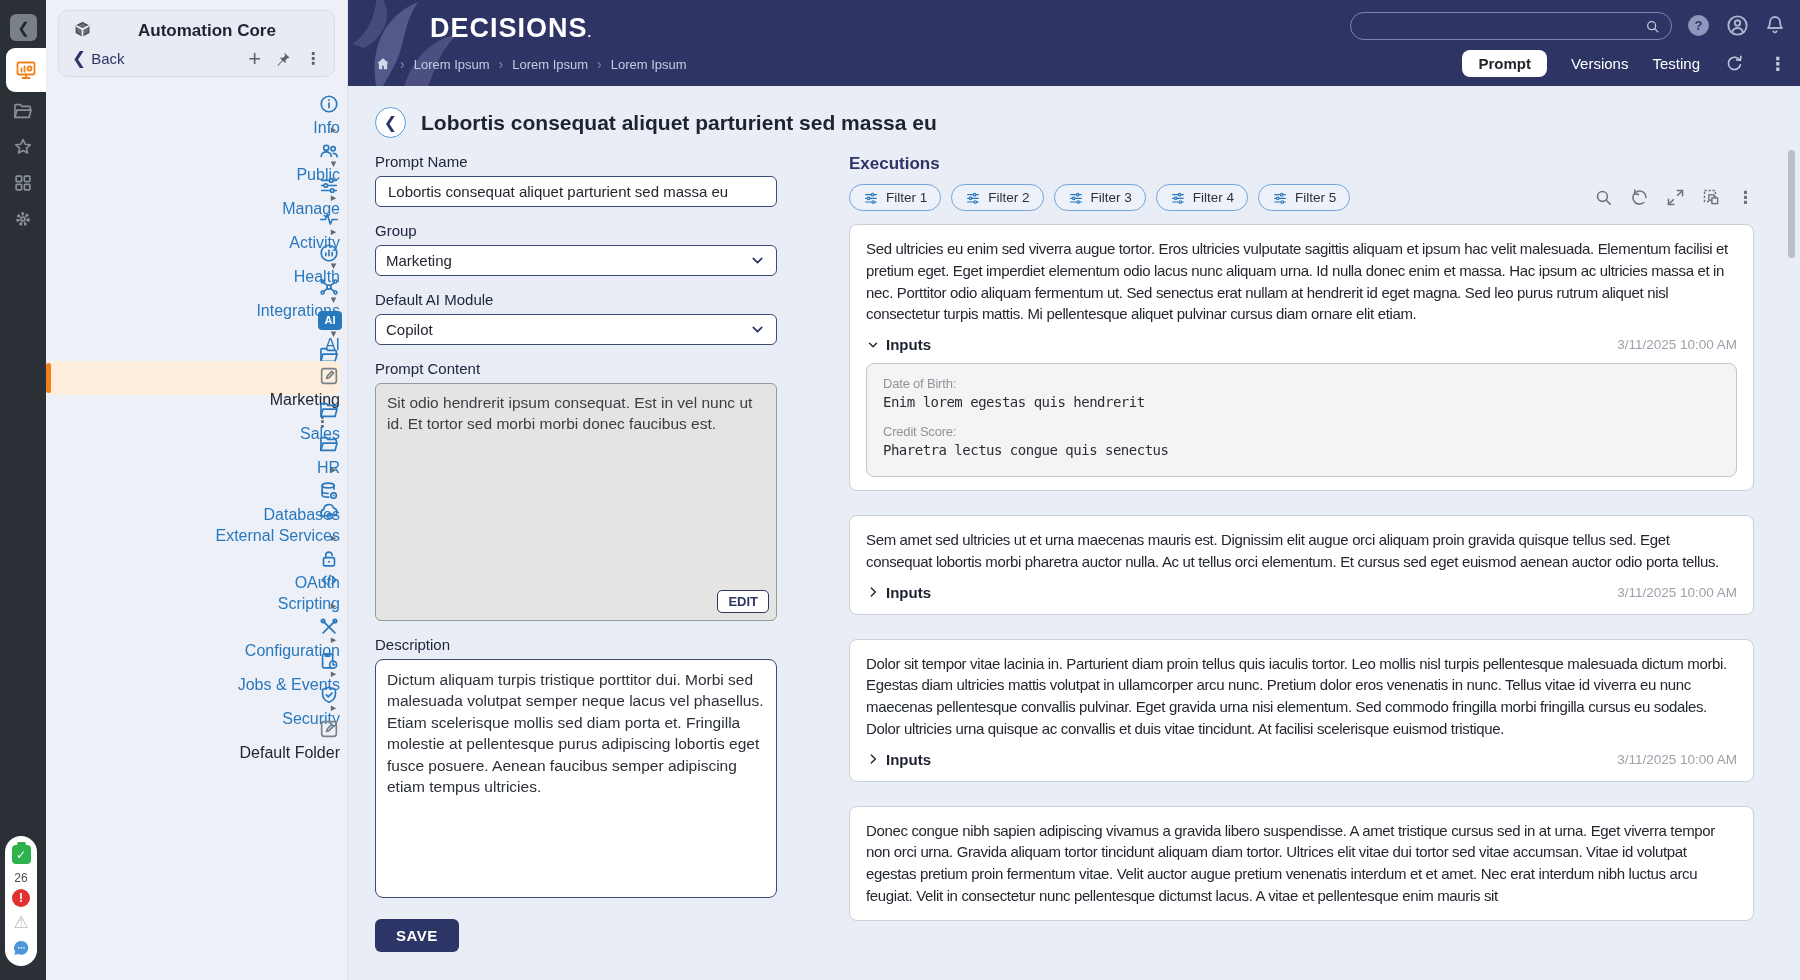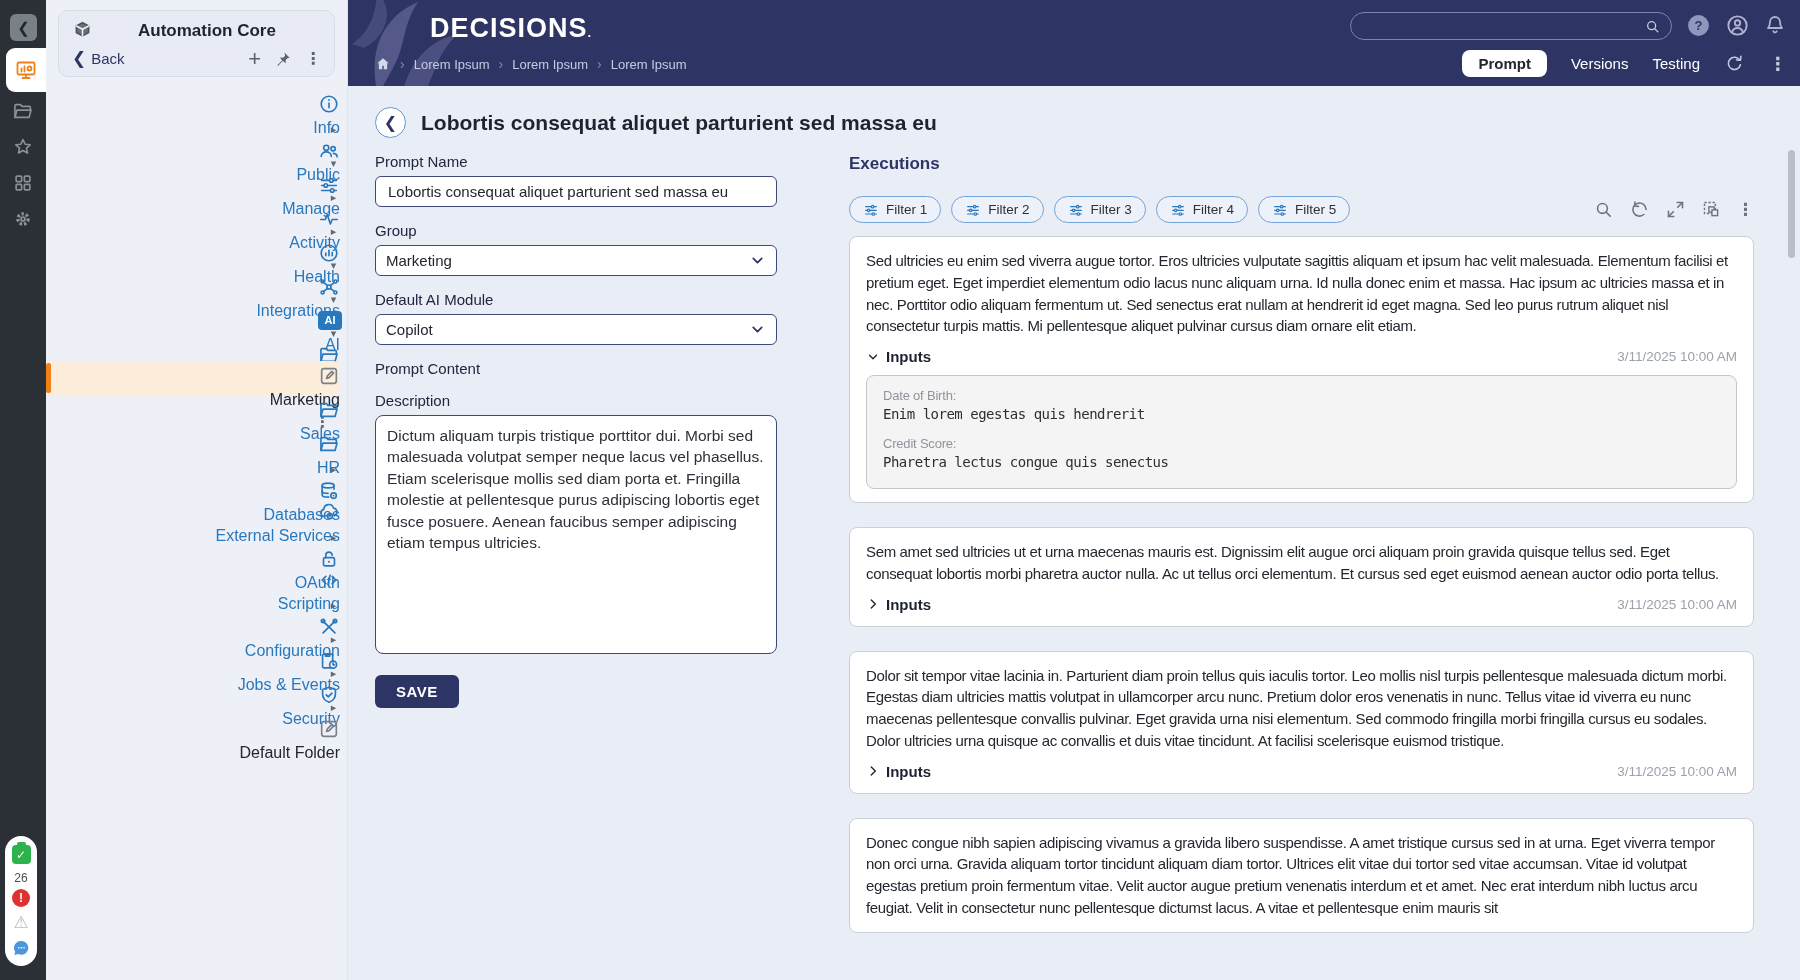--- a/index.html
+++ b/index.html
@@ -83,21 +83,21 @@
   .f-select .sel-val{flex:1;}
   .f-select .icon{width:17px;height:17px;color:#2D3566;}
   .content-box{height:238px;background:#E4E4E2;border:1px solid #9A9A9A;border-radius:6px;padding:9px 11px;font-size:15.5px;line-height:1.35;color:#3C4046;position:relative;}
   .edit-btn{position:absolute;right:7px;bottom:7px;background:#fff;border:1.5px solid #2D3566;border-radius:5px;color:#2D3566;font-size:13px;font-weight:bold;padding:3px 10px;cursor:pointer;}
   .desc-box{height:239px;width:100%;background:#fff;border:1.5px solid #3D4977;border-radius:8px;padding:9px 11px;font-size:15.5px;line-height:1.38;color:#2B2F38;resize:none;outline:none;}
   .save-btn{margin-top:17px;background:#2D3566;color:#fff;border:none;border-radius:6px;font-size:15px;font-weight:bold;letter-spacing:.5px;padding:8px 21px;cursor:pointer;}
 
   
   .exec-col{flex:1;margin-right:46px;position:relative;min-width:0;padding-left:42px;}
   .exec-title{font-size:17px;font-weight:bold;color:#2D3566;margin-top:16px;}
-  .filter-row{display:flex;align-items:center;gap:10px;margin:22px 0 0;}
+  .filter-row{display:flex;align-items:center;gap:10px;margin:10px 0 0;}
   .pill{display:flex;align-items:center;gap:7px;height:27px;padding:0 13px;border:1.3px solid #74A3DA;border-radius:14px;background:#EDF1F9;font-size:13.5px;color:#2C3037;cursor:pointer;}
   .pill .picon{width:16px;height:16px;color:#2878BE;}
   .exec-tools{margin-left:auto;display:flex;align-items:center;gap:15px;color:#6F747C;}
   .exec-tools .icon{width:21px;height:21px;cursor:pointer;}
   .exec-tools .kebab{font-size:17px;color:#6F747C;}
   .exec-list{margin-top:13px;height:724px;overflow:hidden;}
   .exec-card{background:#fff;border:1px solid #CBCFD8;border-radius:8px;padding:13px 16px;margin-bottom:24px;}
   .exec-text{font-size:15px;letter-spacing:-0.35px;line-height:1.45;color:#23272F;}
   .exec-foot{display:flex;align-items:center;margin-top:11px;}
   .inputs-toggle{display:flex;align-items:center;gap:6px;cursor:pointer;}
@@ -527,20 +527,24 @@
           <div class="f-select">
             <span class="sel-val">Copilot</span>
             <span class="icon">
                 <svg viewBox="0 0 24 24" fill="none" stroke="currentColor" stroke-width="2.4" stroke-linecap="round" stroke-linejoin="round">
                   <polyline points="6,9 12,15 18,9"></polyline>
                 </svg>
               </span>
           </div>
 
           <div class="f-label">Prompt Content</div>
+          <div class="content-box">
+            <span>Sit odio hendrerit ipsum consequat. Est in vel nunc ut id. Et tortor sed morbi morbi donec faucibus est.</span>
+            <button class="edit-btn">EDIT</button>
+          </div>
 
           <div class="f-label">Description</div>
           <textarea class="desc-box" style="">Dictum aliquam turpis tristique porttitor dui. Morbi sed malesuada volutpat semper neque lacus vel phasellus. Etiam scelerisque mollis sed diam porta et. Fringilla molestie at pellentesque purus adipiscing lobortis eget fusce posuere. Aenean faucibus semper adipiscing etiam tempus ultricies.</textarea>
 
           <button class="save-btn">SAVE</button>
         </div>
 
         <div class="exec-col">
           <div class="exec-title">Executions</div>
           <div class="filter-row">

